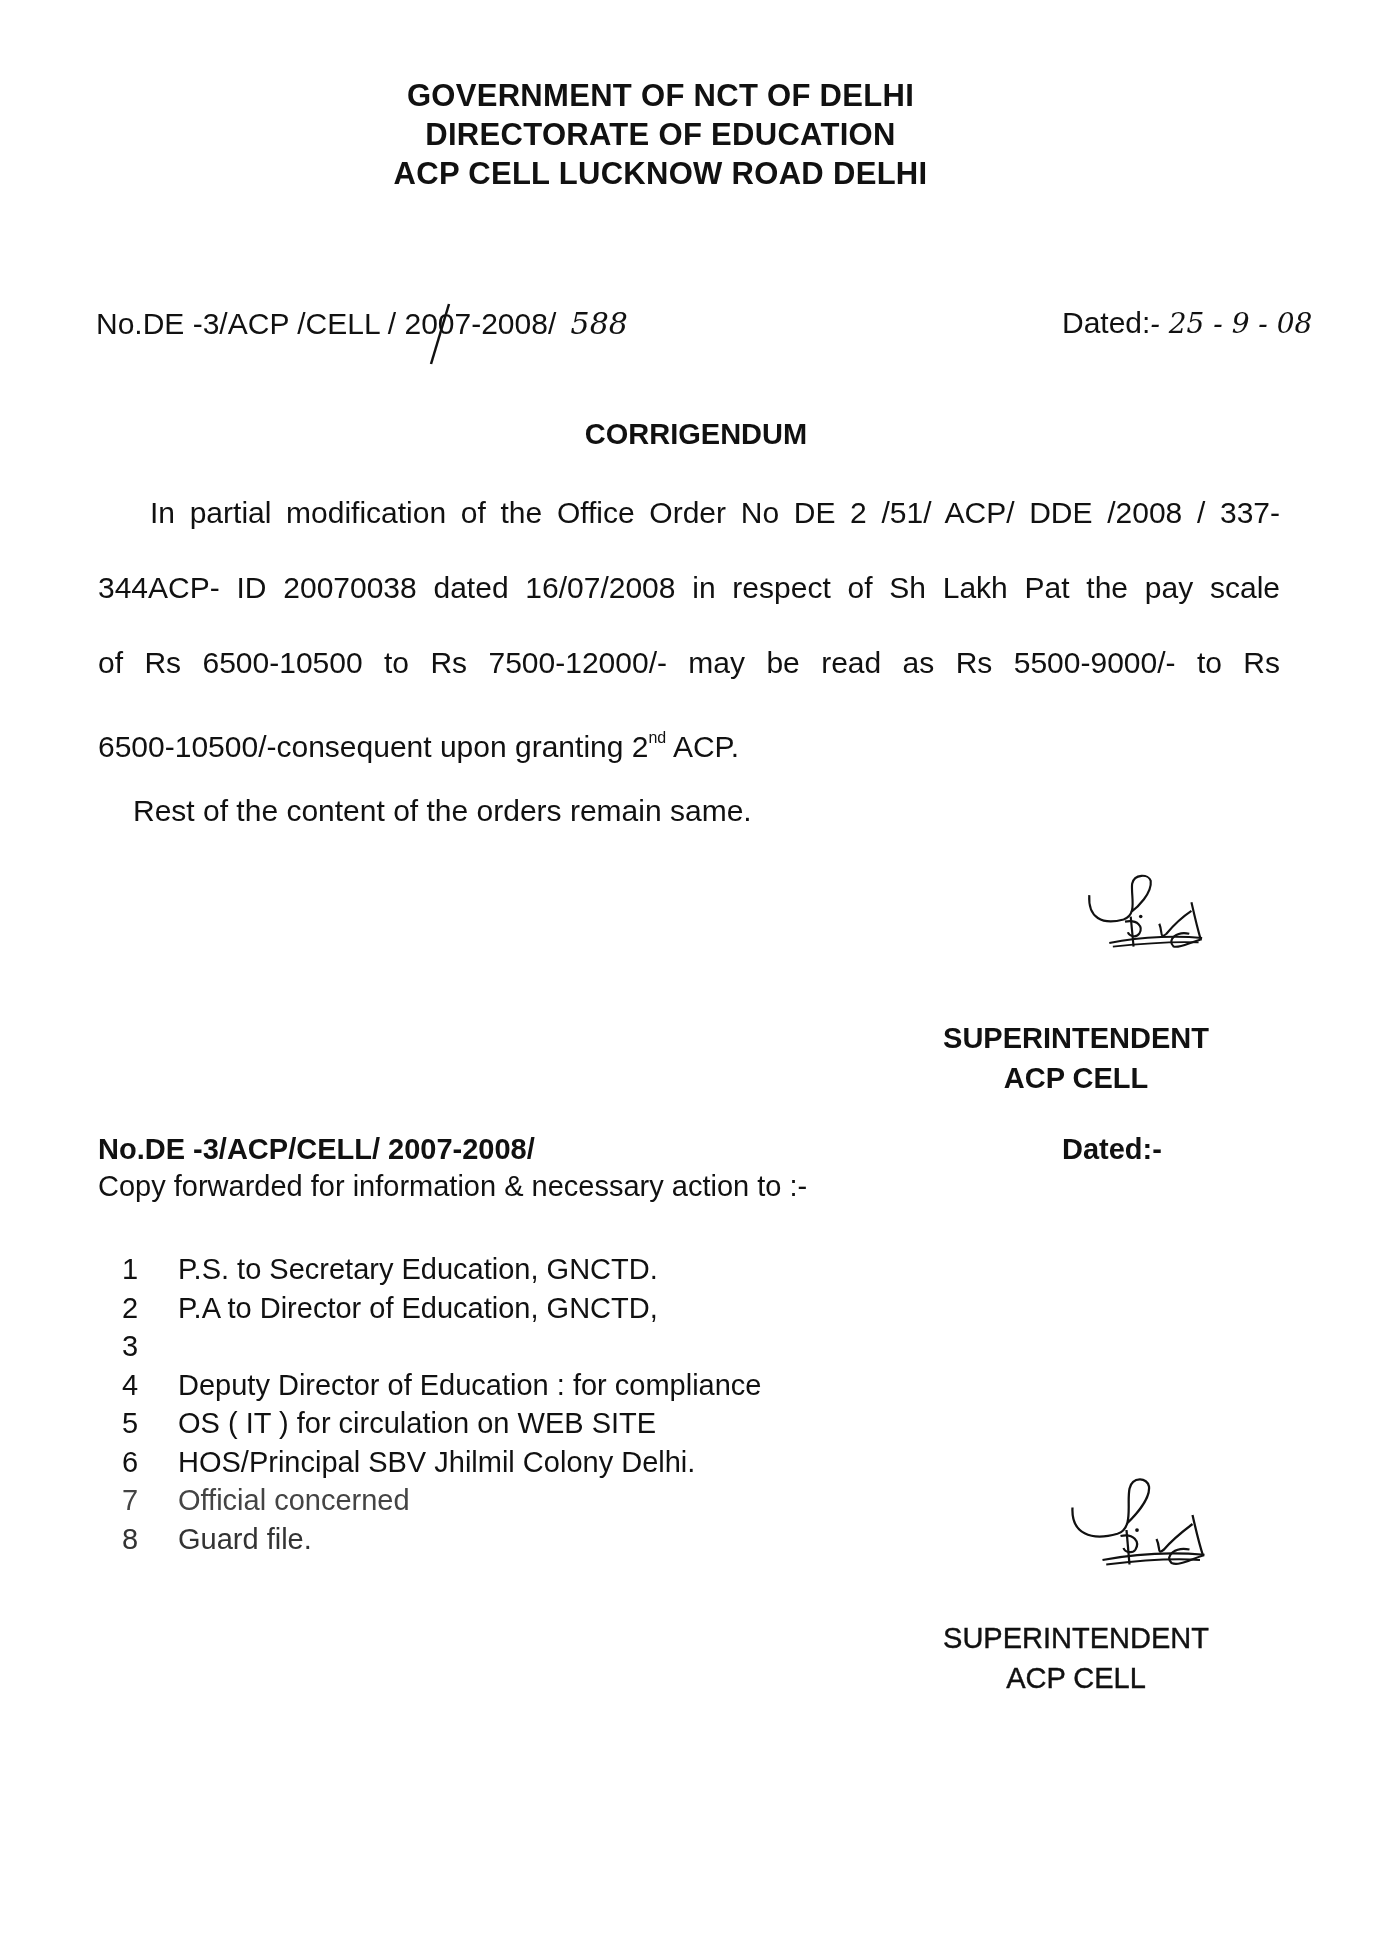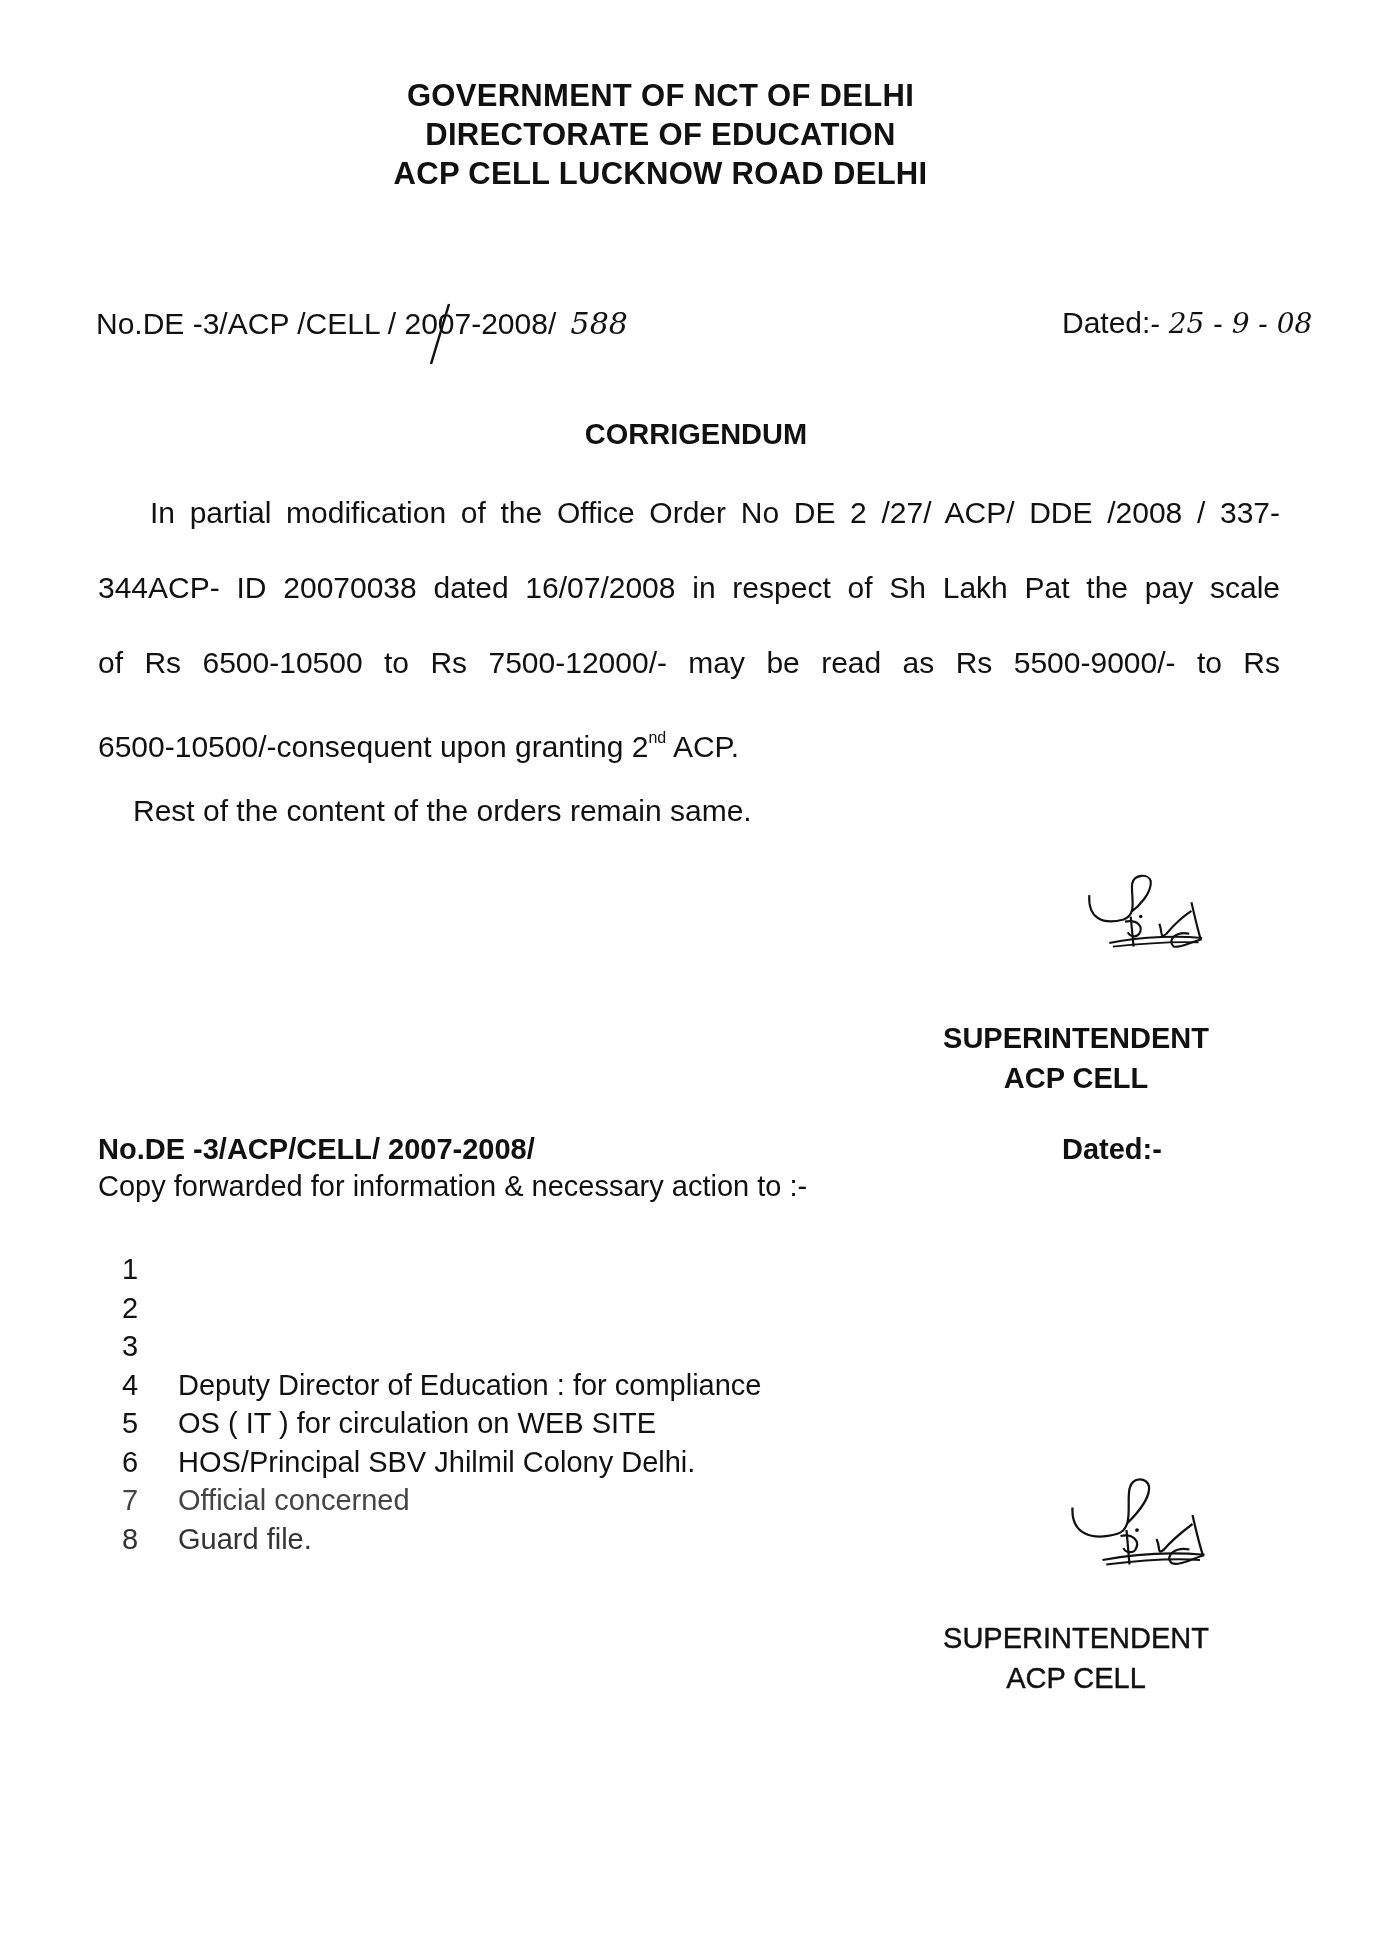--- a/index.html
+++ b/index.html
@@ -35,21 +35,21 @@
 <svg class="abs" style="left:425px; top:300px;" width="30" height="70">
   <line x1="24" y1="4" x2="6" y2="64" stroke="#111" stroke-width="2.5"></line>
 </svg>
 <div class="abs body-text" style="left:1062px; top:306px; white-space:nowrap;">
   <span>Dated:</span><span class="hand" style="font-size:28px;">- 25 - 9 - 08</span>
 </div>
 
 <div class="abs" style="left:0; width:1392px; top:418px; text-align:center; font-weight:bold; font-size:29px;">CORRIGENDUM</div>
 
 <div class="abs para" style="top:475px;">
-  <span class="para-line" style="padding-left:52px;">In partial modification of the Office Order No DE 2 /27/ ACP/ DDE /2008 / 337-</span>
+  <span class="para-line" style="padding-left:52px;">In partial modification of the Office Order No DE 2 /51/ ACP/ DDE /2008 / 337-</span>
   <span class="para-line">344ACP- ID 20070038 dated 16/07/2008 in respect of  Sh Lakh Pat the pay scale</span>
   <span class="para-line">of Rs 6500-10500  to   Rs 7500-12000/- may be read as Rs 5500-9000/- to Rs</span>
   <span class="para-line last"><span>6500-10500/-consequent upon granting 2</span><sup>nd</sup><span> ACP.</span></span>
 </div>
 <div class="abs body-text" style="left:133px; top:794px;">Rest of the content of the orders remain same.</div>
 
 <svg class="abs" style="left:1055px; top:868px;" width="180" height="100" viewBox="0 0 240 140">
   <path d="M42 38 C40 70 60 80 90 72 C110 65 100 40 102 22 C105 8 125 8 128 18 C130 35 110 55 100 62" fill="none" stroke="#111" stroke-width="3"></path>
   <path d="M92 75 C110 72 118 82 112 92 C108 98 98 96 96 90" fill="none" stroke="#111" stroke-width="3"></path>
   <path d="M100 68 L104 110" fill="none" stroke="#111" stroke-width="3"></path>
@@ -62,23 +62,25 @@
 <div class="abs sig-title" style="left:876px; top:1018px;">SUPERINTENDENT</div>
 <div class="abs sig-title" style="left:876px; top:1058px;">ACP CELL</div>
 
 <div class="abs" style="left:98px; top:1133px; font-size:29px; font-weight:bold;">No.DE -3/ACP/CELL/ 2007-2008/</div>
 <div class="abs" style="left:1062px; top:1133px; font-size:29px; font-weight:bold;">Dated:-</div>
 <div class="abs" style="left:98px; top:1170px; font-size:29px;">Copy forwarded for information &amp; necessary action to :-</div>
 
 <div class="abs list" style="top:1250px;">
   <div class="row">
       <span class="num">1</span>
+      <span>P.S. to Secretary Education, GNCTD.</span>
     </div>
   <div class="row">
       <span class="num">2</span>
+      <span>P.A to Director of Education, GNCTD,</span>
     </div>
   <div class="row">
       <span class="num">3</span>
     </div>
   <div class="row">
       <span class="num">4</span>
       <span>Deputy Director of Education :  for compliance</span>
     </div>
   <div class="row">
       <span class="num">5</span>

